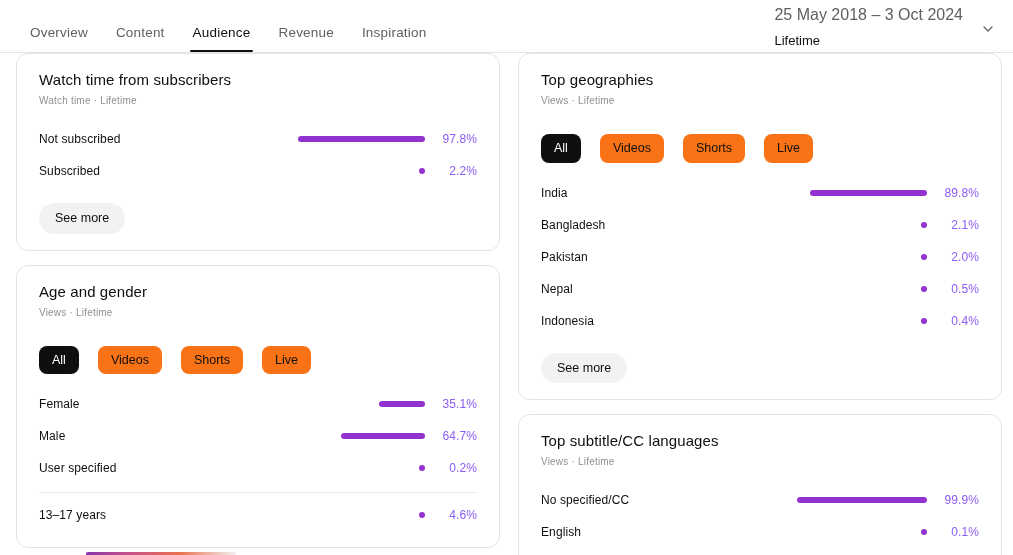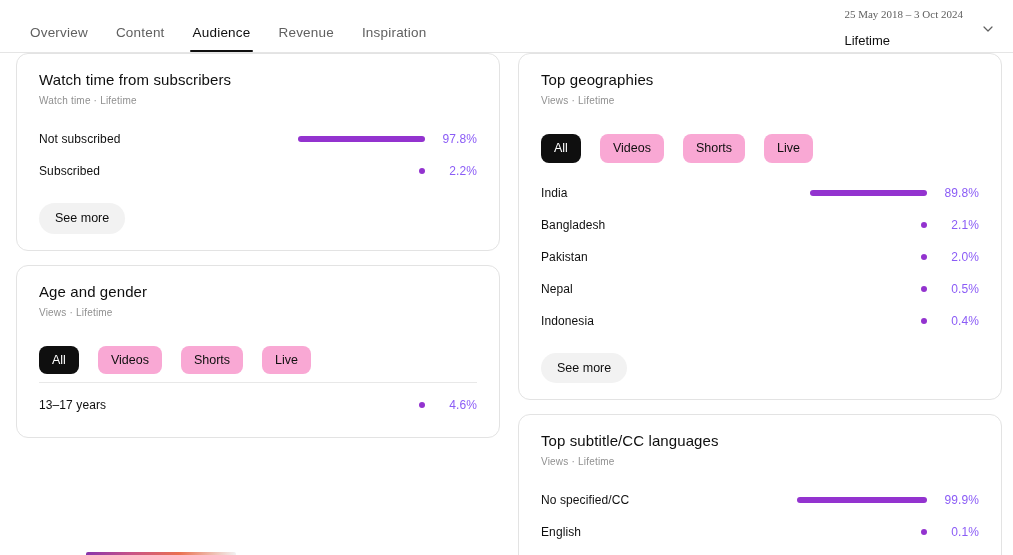--- a/index.html
+++ b/index.html
@@ -73,25 +73,24 @@
     right: 10px;
     top: 5px;
     display: flex;
     align-items: center;
     gap: 14px;
     padding: 2px 4px 2px 10px;
     cursor: pointer;
   }
   .daterange-text { text-align: left; }
   .daterange-sub {
-    font-size: 11px;
+    font-size: 16px;
     color: #606060;
     line-height: 15px;
     white-space: nowrap;
-    font-family: Liberation Serif, serif;
   }
   .daterange-main {
     font-size: 13px;
     color: #0f0f0f;
     line-height: 18px;
     margin-top: 10px;
   }
   .chevron {
     width: 22px; height: 22px;
     display: flex; align-items: center; justify-content: center;
@@ -146,21 +145,21 @@
     gap: 19px;
     margin-top: 25px;
   }
   .chip {
     font-family: inherit;
     font-size: 12.5px;
     line-height: 1;
     padding: 8px 13px;
     border-radius: 8px;
     border: none;
-    background: #f9a8d4;
+    background: #f97316;
     color: #0f0f0f;
     cursor: pointer;
     white-space: nowrap;
   }
   .chip.selected {
     background: #0f0f0f;
     color: #ffffff;
   }
 
   
@@ -296,20 +295,43 @@
         <div class="card-title">Age and gender</div>
         <div class="card-sub">Views · Lifetime</div>
 
         <div class="chips">
           <button class="chip selected">All</button>
           <button class="chip">Videos</button>
           <button class="chip">Shorts</button>
           <button class="chip">Live</button>
         </div>
 
+        <div class="rows">
+          <div class="row">
+            <span class="row-label">Female</span>
+            <span class="row-track">
+              <span class="row-bar" style="width: 45.6px; background: rgb(147, 51, 207);"></span>
+            </span>
+            <span class="row-value">35.1%</span>
+          </div>
+          <div class="row">
+            <span class="row-label">Male</span>
+            <span class="row-track">
+              <span class="row-bar" style="width: 84.1px; background: rgb(147, 51, 207);"></span>
+            </span>
+            <span class="row-value">64.7%</span>
+          </div>
+          <div class="row">
+            <span class="row-label">User specified</span>
+            <span class="row-track">
+              <span class="row-bar" style="width: 6px; background: rgb(147, 51, 207);"></span>
+            </span>
+            <span class="row-value">0.2%</span>
+          </div>
+        </div>
 
         <div class="divider"></div>
 
         <div class="rows" style="margin-top:6px">
           <div class="row">
             <span class="row-label">13–17 years</span>
             <span class="row-track">
               <span class="row-bar" style="width: 6px; background: rgb(147, 51, 207);"></span>
             </span>
             <span class="row-value">4.6%</span>

